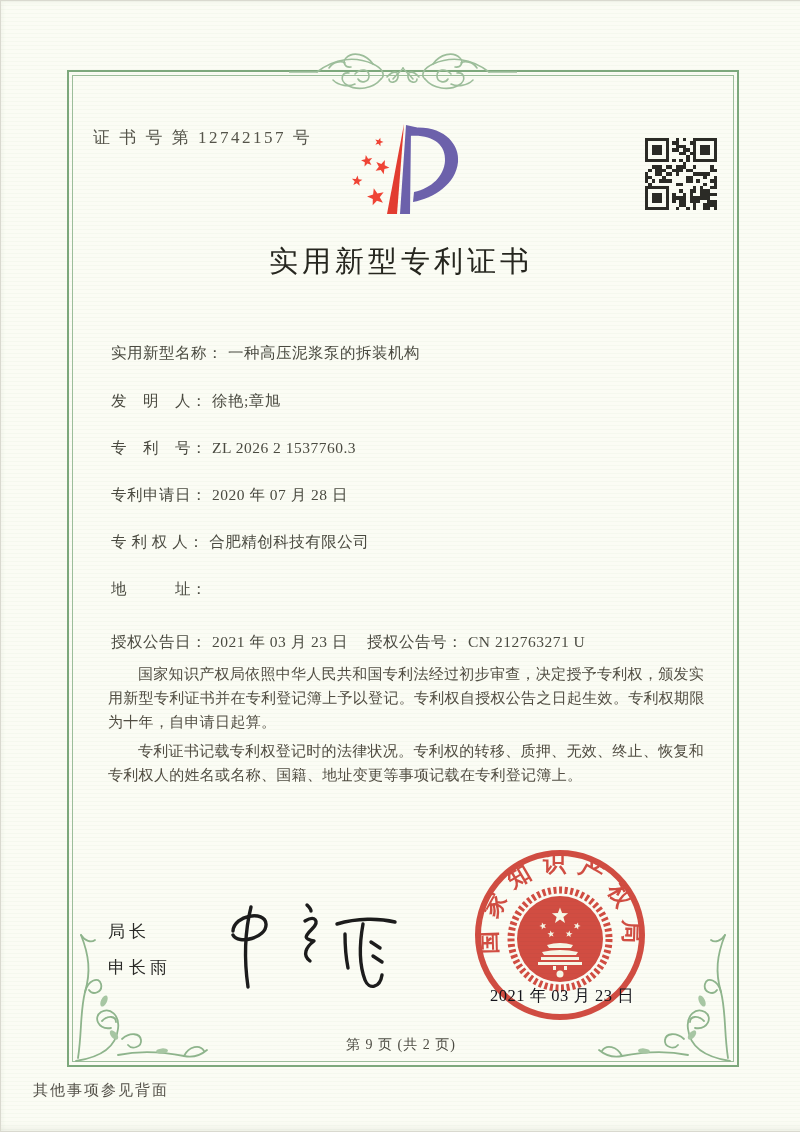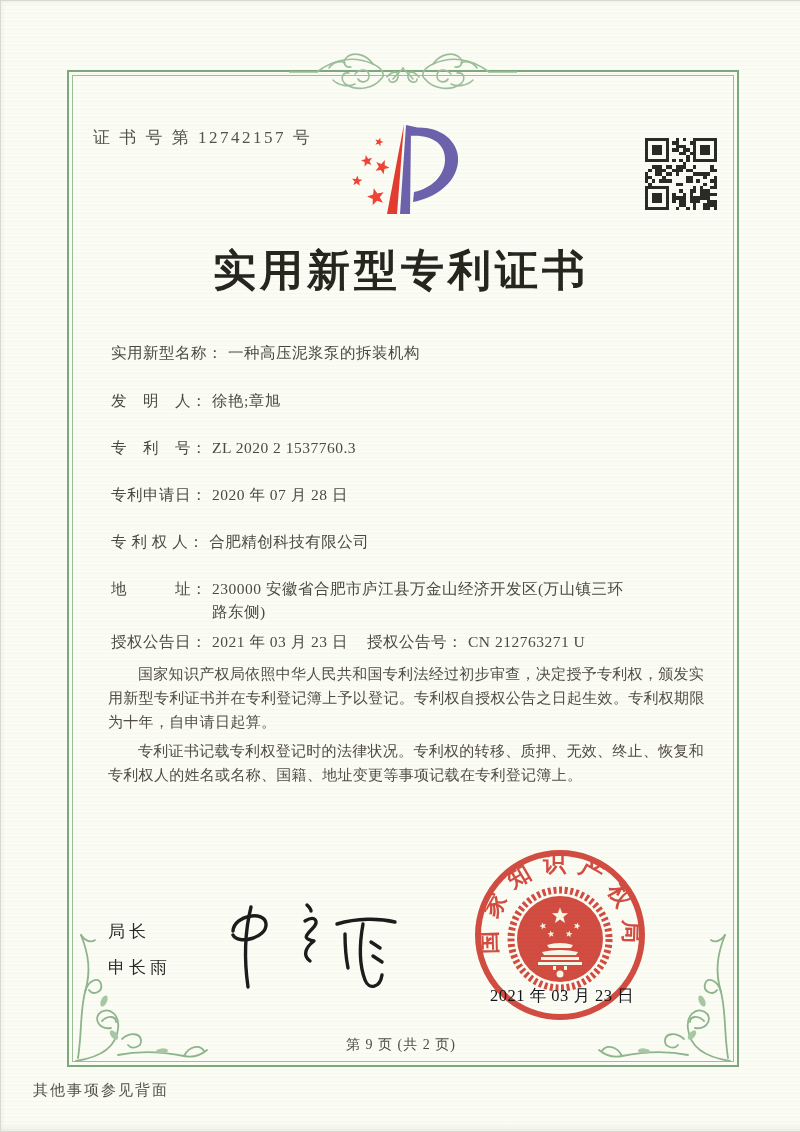--- a/index.html
+++ b/index.html
@@ -29,21 +29,21 @@
   }
   
   .cert-no{
     position:absolute;left:92px;top:125px;
     font-size:17px;letter-spacing:2.5px;color:#55544a;
   }
   .logo{position:absolute;left:346px;top:112px;width:122px;height:106px;}
   .qr{position:absolute;left:637px;top:130px;width:86px;height:86px;}
   .title{
     position:absolute;left:0;top:241px;width:800px;text-align:center;
-    font-size:43px;font-weight:700;letter-spacing:4px;color:#26261f;
+    font-size:29px;font-weight:400;letter-spacing:4px;color:#26261f;
   }
   
   .row{
     position:absolute;left:110px;right:88px;display:flex;align-items:flex-start;
     font-size:15.5px;color:#4a4a40;letter-spacing:0.5px;line-height:1.5;
   }
   .row .lbl{white-space:pre;flex:0 0 auto;}
   .row .val{padding-left:5px;}
   .row .val-addr{padding-left:5px;width:420px;}
   .r1{top:340px}.r2{top:388px}.r3{top:435px}.r4{top:482px}.r5{top:529px}.r6{top:576px}
@@ -376,33 +376,32 @@
   <div class="row r1">
     <span class="lbl">实用新型名称：</span>
     <span class="val">一种高压泥浆泵的拆装机构</span>
   </div>
   <div class="row r2">
     <span class="lbl">发　明　人：</span>
     <span class="val">徐艳;章旭</span>
   </div>
   <div class="row r3">
     <span class="lbl">专　利　号：</span>
-    <span class="val">ZL 2020 2 1537760.3</span>
+    <span class="val">ZL 2026 2 1537760.3</span>
   </div>
   <div class="row r4">
     <span class="lbl">专利申请日：</span>
     <span class="val">2020 年 07 月 28 日</span>
   </div>
   <div class="row r5">
     <span class="lbl">专 利 权 人：</span>
     <span class="val">合肥精创科技有限公司</span>
   </div>
   <div class="row r6">
     <span class="lbl">地　　　址：</span>
-    <span class="val-addr">230000 安徽省合肥市庐江县万金山经济开发区(万山镇三环路东侧)</span>
   </div>
   <div class="row grant">
     <span class="pair1">
       <span class="lbl">授权公告日：</span>
       <span class="val">2021 年 03 月 23 日</span>
     </span>
     <span class="pair2">
       <span class="lbl">授权公告号：</span>
       <span class="val">CN 212763271 U</span>
     </span>

